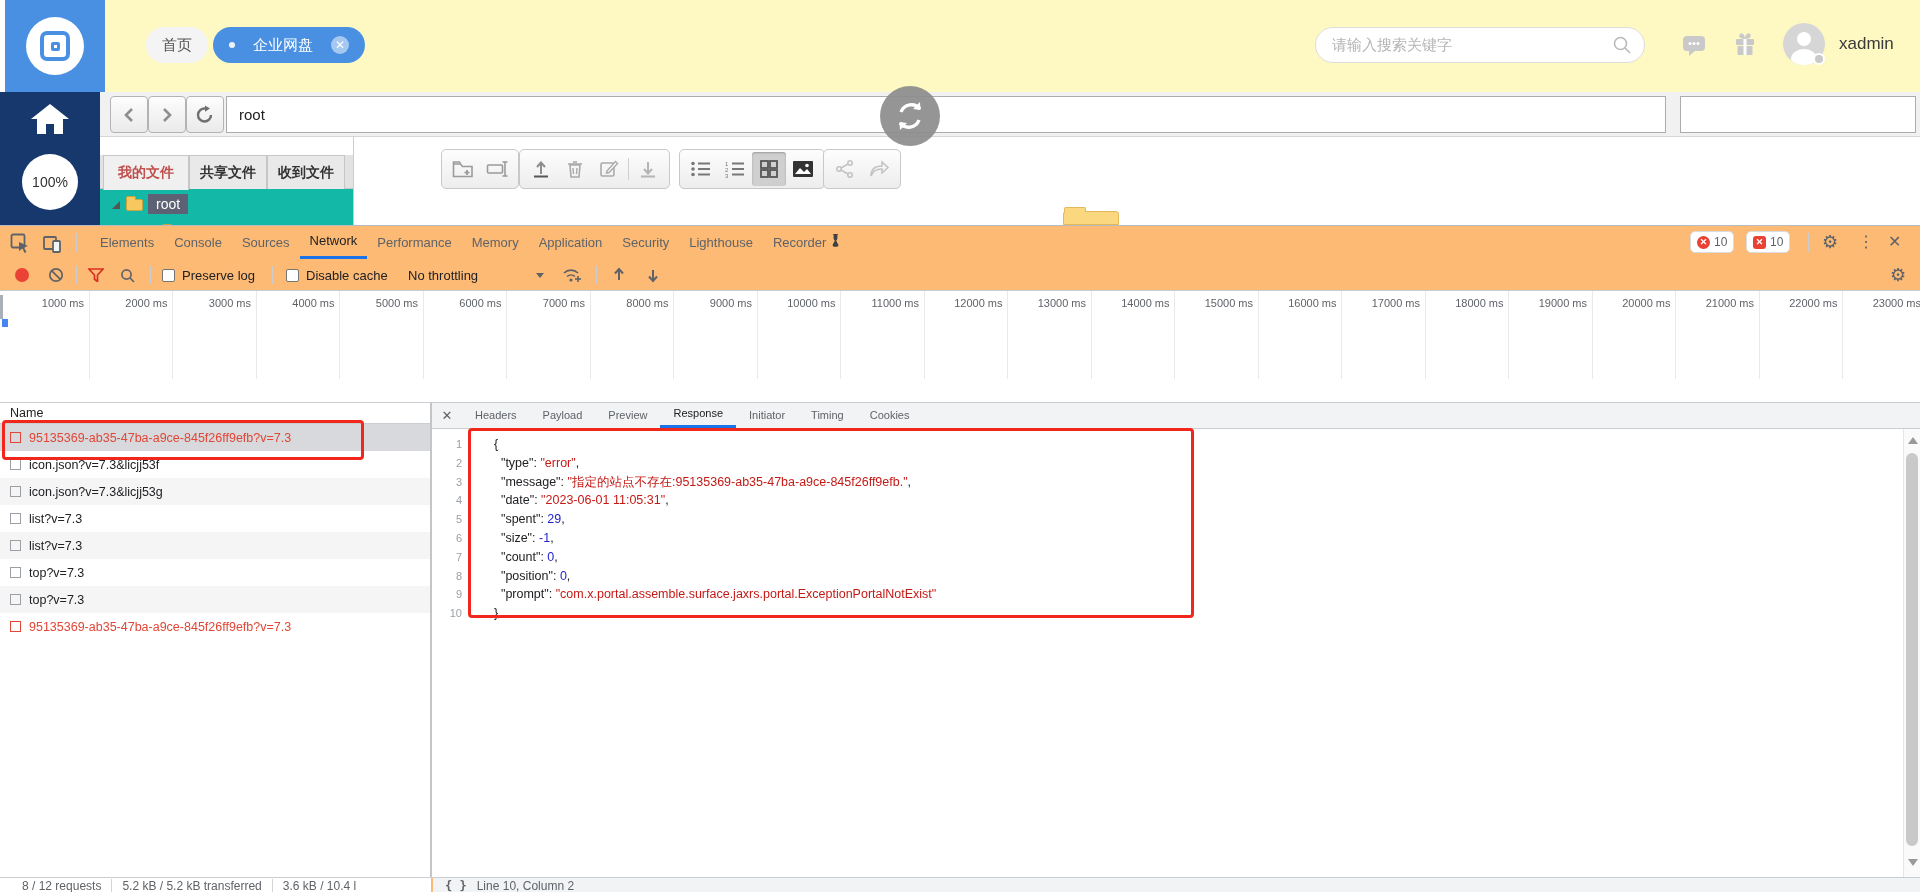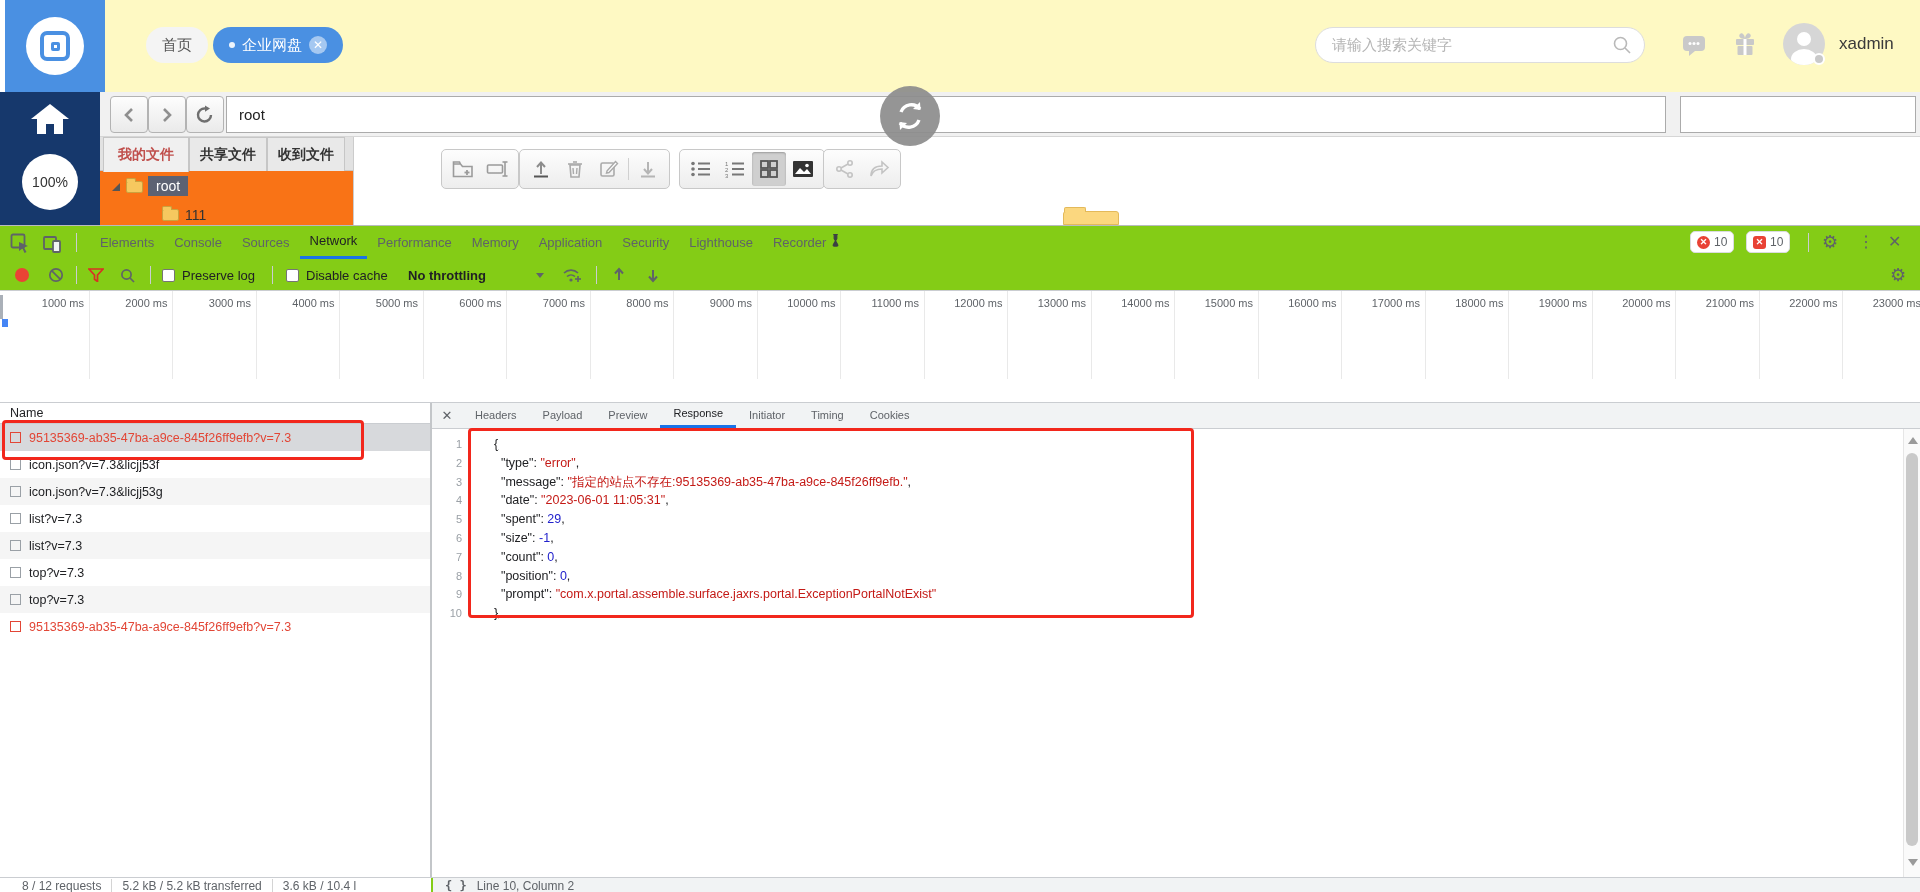--- a/index.html
+++ b/index.html
@@ -6,21 +6,21 @@
   *{box-sizing:border-box;font-family:"Liberation Sans",sans-serif;}
   #screen{position:relative;width:1920px;height:892px;overflow:hidden;background:#fff;}
 
   
   #app-header{position:absolute;left:5px;top:0;width:1920px;height:92px;background:#fef9c3;}
   .logo{position:absolute;left:0;top:0;width:100px;height:92px;background:#4a90e2;}
   .logo-circle{position:absolute;left:21px;top:17px;width:58px;height:58px;border-radius:50%;background:#fff;display:flex;align-items:center;justify-content:center;}
   .logo-glyph{width:30px;height:30px;border:4px solid #4a90e2;border-radius:7px;display:flex;align-items:center;justify-content:center;}
   .logo-glyph i{display:block;width:9px;height:9px;border:3px solid #4a90e2;border-radius:2px;}
   .nav-pill{position:absolute;top:27px;height:36px;border-radius:18px;display:flex;align-items:center;padding:0 16px;font-size:15px;color:#555;background:#f4f4f4;cursor:default;}
-  .nav-pill.active{background:#4a90e2;color:#fff;gap:7px;}
+  .nav-pill.active{background:#4a90e2;color:#fff;gap:18px;}
   .pill-dot{width:6px;height:6px;border-radius:50%;background:#fff;opacity:.9;}
   .pill-close{width:18px;height:18px;border-radius:50%;background:rgba(255,255,255,.5);color:#fff;font-size:12px;line-height:18px;text-align:center;}
   .search-box{position:absolute;left:1310px;top:27px;width:330px;height:36px;border:1px solid #ddd;border-radius:18px;background:#fff;display:flex;align-items:center;padding:0 12px 0 16px;}
   .search-ph{flex:1;font-size:15px;color:#b5b5b5;}
   .hd-ic{position:absolute;top:33px;}
   .avatar{position:absolute;left:1778px;top:23px;width:42px;height:42px;border-radius:50%;background:#d6d6d6;overflow:hidden;}
   .avatar-badge{position:absolute;left:1808px;top:53px;width:12px;height:12px;border-radius:50%;background:#c9c9c9;border:2px solid #fff;}
   .username{position:absolute;left:1834px;top:34px;font-size:17px;color:#3a3a3a;}
 
   
@@ -31,21 +31,21 @@
   .home-body i{position:absolute;left:9px;top:5px;width:8px;height:10px;background:#16386c;}
   .zoom-circle{position:absolute;left:22px;top:62px;width:56px;height:56px;border-radius:50%;background:#fff;color:#333;font-size:14px;display:flex;align-items:center;justify-content:center;}
 
   
   #browser-row{position:absolute;left:100px;top:92px;width:1820px;height:45px;background:#f1f1f1;border-bottom:1px solid #d6d6d6;}
   .nav-btn{position:absolute;top:4px;width:38px;height:37px;border:1px solid #b3b3b3;border-radius:4px;background:linear-gradient(#fdfdfd,#eaeaea);display:flex;align-items:center;justify-content:center;}
   .addr{position:absolute;left:126px;top:4px;width:1440px;height:37px;background:#fff;border:1px solid #ababab;font-size:15px;color:#222;display:flex;align-items:center;padding-left:12px;}
   .addr2{position:absolute;left:1580px;top:4px;width:236px;height:37px;background:#fff;border:1px solid #ababab;}
 
   
-  #left-panel{position:absolute;left:100px;top:137px;width:253px;height:88px;background:#f97316;}
+  #left-panel{position:absolute;left:100px;top:155px;width:253px;height:88px;background:#14b8a6;}
   .tabstrip{position:absolute;left:0;top:0;width:253px;height:34px;background:#e2e2e2;border-bottom:1px solid #c6c6c6;}
   .ftab{position:absolute;top:0;height:34px;line-height:33px;text-align:center;font-size:14px;font-weight:bold;color:#333;background:#e9e9e9;border:1px solid #c6c6c6;border-bottom:none;}
   .ftab.active{background:#f0f0f0;color:#c0504d;height:35px;}
   .tree-tri{position:absolute;width:0;height:0;border-left:8px solid transparent;border-bottom:8px solid #555;}
   .folder{position:absolute;width:17px;height:12px;background:#f6c85f;border:1px solid #caa23e;border-radius:2px;}
   .folder:before{content:"";position:absolute;left:-1px;top:-4px;width:8px;height:3px;background:#f6c85f;border:1px solid #caa23e;border-bottom:none;border-radius:2px 2px 0 0;}
   .tree-sel{position:absolute;background:#5c6273;color:#fff;font-size:14px;padding:2px 8px;}
   .tree-lbl{position:absolute;font-size:14px;color:#333;}
   .lp-scroll{position:absolute;left:322px;top:40px;width:9px;height:44px;border-radius:5px;background:#cdcdcd;}
 
@@ -53,21 +53,21 @@
   #main-pane{position:absolute;left:353px;top:137px;width:1567px;height:88px;background:#fff;border-left:1px solid #ccc;}
   .tb-group{position:absolute;top:12px;height:40px;border:1px solid #c8c8c8;border-radius:5px;background:linear-gradient(#fdfdfd,#ededed);display:flex;align-items:center;padding:0 4px;}
   .tb-btn{width:34px;height:34px;display:flex;align-items:center;justify-content:center;border-radius:3px;}
   .tb-btn.on{background:#cfcfcf;box-shadow:inset 0 1px 2px rgba(0,0,0,.25);}
   .tb-sep{width:1px;height:22px;background:#d0d0d0;margin:0 2px;}
   .folder-partial{position:absolute;left:709px;top:74px;width:56px;height:14px;background:#fbd77f;border:1px solid #e3b95a;border-radius:3px 3px 0 0;}
   .folder-partial:before{content:"";position:absolute;left:0;top:-5px;width:20px;height:4px;background:#fbd77f;border:1px solid #e3b95a;border-bottom:none;border-radius:2px 2px 0 0;}
   #spinner{position:absolute;left:880px;top:86px;width:60px;height:60px;border-radius:50%;background:rgba(140,140,140,.92);display:flex;align-items:center;justify-content:center;z-index:30;}
 
   
-  #devtools{position:absolute;left:0;top:225px;width:1920px;height:667px;background:#84cc16;border-top:1px solid #b8bbbf;font-size:13px;color:#3c4043;}
+  #devtools{position:absolute;left:0;top:225px;width:1920px;height:667px;background:#fdba74;border-top:1px solid #b8bbbf;font-size:13px;color:#3c4043;}
   #dt-tabbar{position:absolute;left:0;top:0;width:1920px;height:33px;}
   .rail-ic{position:absolute;top:7px;}
   .dt-sep{position:absolute;left:76px;top:7px;width:1px;height:19px;background:#cacdd1;}
   #dt-tabs{position:absolute;left:90px;top:0;height:33px;display:flex;}
   .dt-tab{padding:0 10px;line-height:31px;color:#5f6368;font-size:13px;display:flex;align-items:center;gap:4px;}
   .dt-tab.active{color:#202124;border-bottom:3px solid #1a73e8;line-height:28px;}
   .badge{position:absolute;top:5px;height:22px;border:1px solid #dadce0;border-radius:5px;background:#fff;display:flex;align-items:center;gap:4px;padding:0 6px;font-size:12px;color:#5f6368;}
   .err-ic{width:13px;height:13px;border-radius:50%;background:#e94235;color:#fff;font-size:9px;line-height:13px;text-align:center;font-weight:bold;}
   .iss-ic{width:13px;height:13px;border-radius:3px;background:#e94235;color:#fff;font-size:9px;line-height:13px;text-align:center;font-weight:bold;}
   .dt-right-ic{position:absolute;top:5px;color:#5f6368;font-size:18px;line-height:22px;}
@@ -402,21 +402,21 @@
       <div class="nt" style="left:162px;">
           <div class="cbx"></div>
           <span class="nt-label">Preserve log</span>
         </div>
       <div class="vsep" style="left:272px;"></div>
       <div class="nt" style="left:286px;">
           <div class="cbx"></div>
           <span class="nt-label">Disable cache</span>
         </div>
       <div class="nt" style="left:408px;">
-          <span class="nt-label" style="margin-left:0;font-weight:bold;">No throttling</span>
+          <span class="nt-label" style="margin-left:0;">No throttling</span>
         </div>
       <div class="nt" style="left:536px;">
           <div class="caret"></div>
         </div>
       <div class="nt" style="left:562px;">
           <svg width="20" height="16" viewBox="0 0 20 16">
             <path d="M2 6 A10 10 0 0 1 16 6" fill="none" stroke="#5f6368" stroke-width="1.6"></path>
             <path d="M5 9.5 A6 6 0 0 1 13 9.5" fill="none" stroke="#5f6368" stroke-width="1.6"></path>
             <circle cx="9" cy="13" r="1.6" fill="#5f6368"></circle>
             <line x1="16" y1="9" x2="16" y2="15" stroke="#5f6368" stroke-width="1.6"></line>

